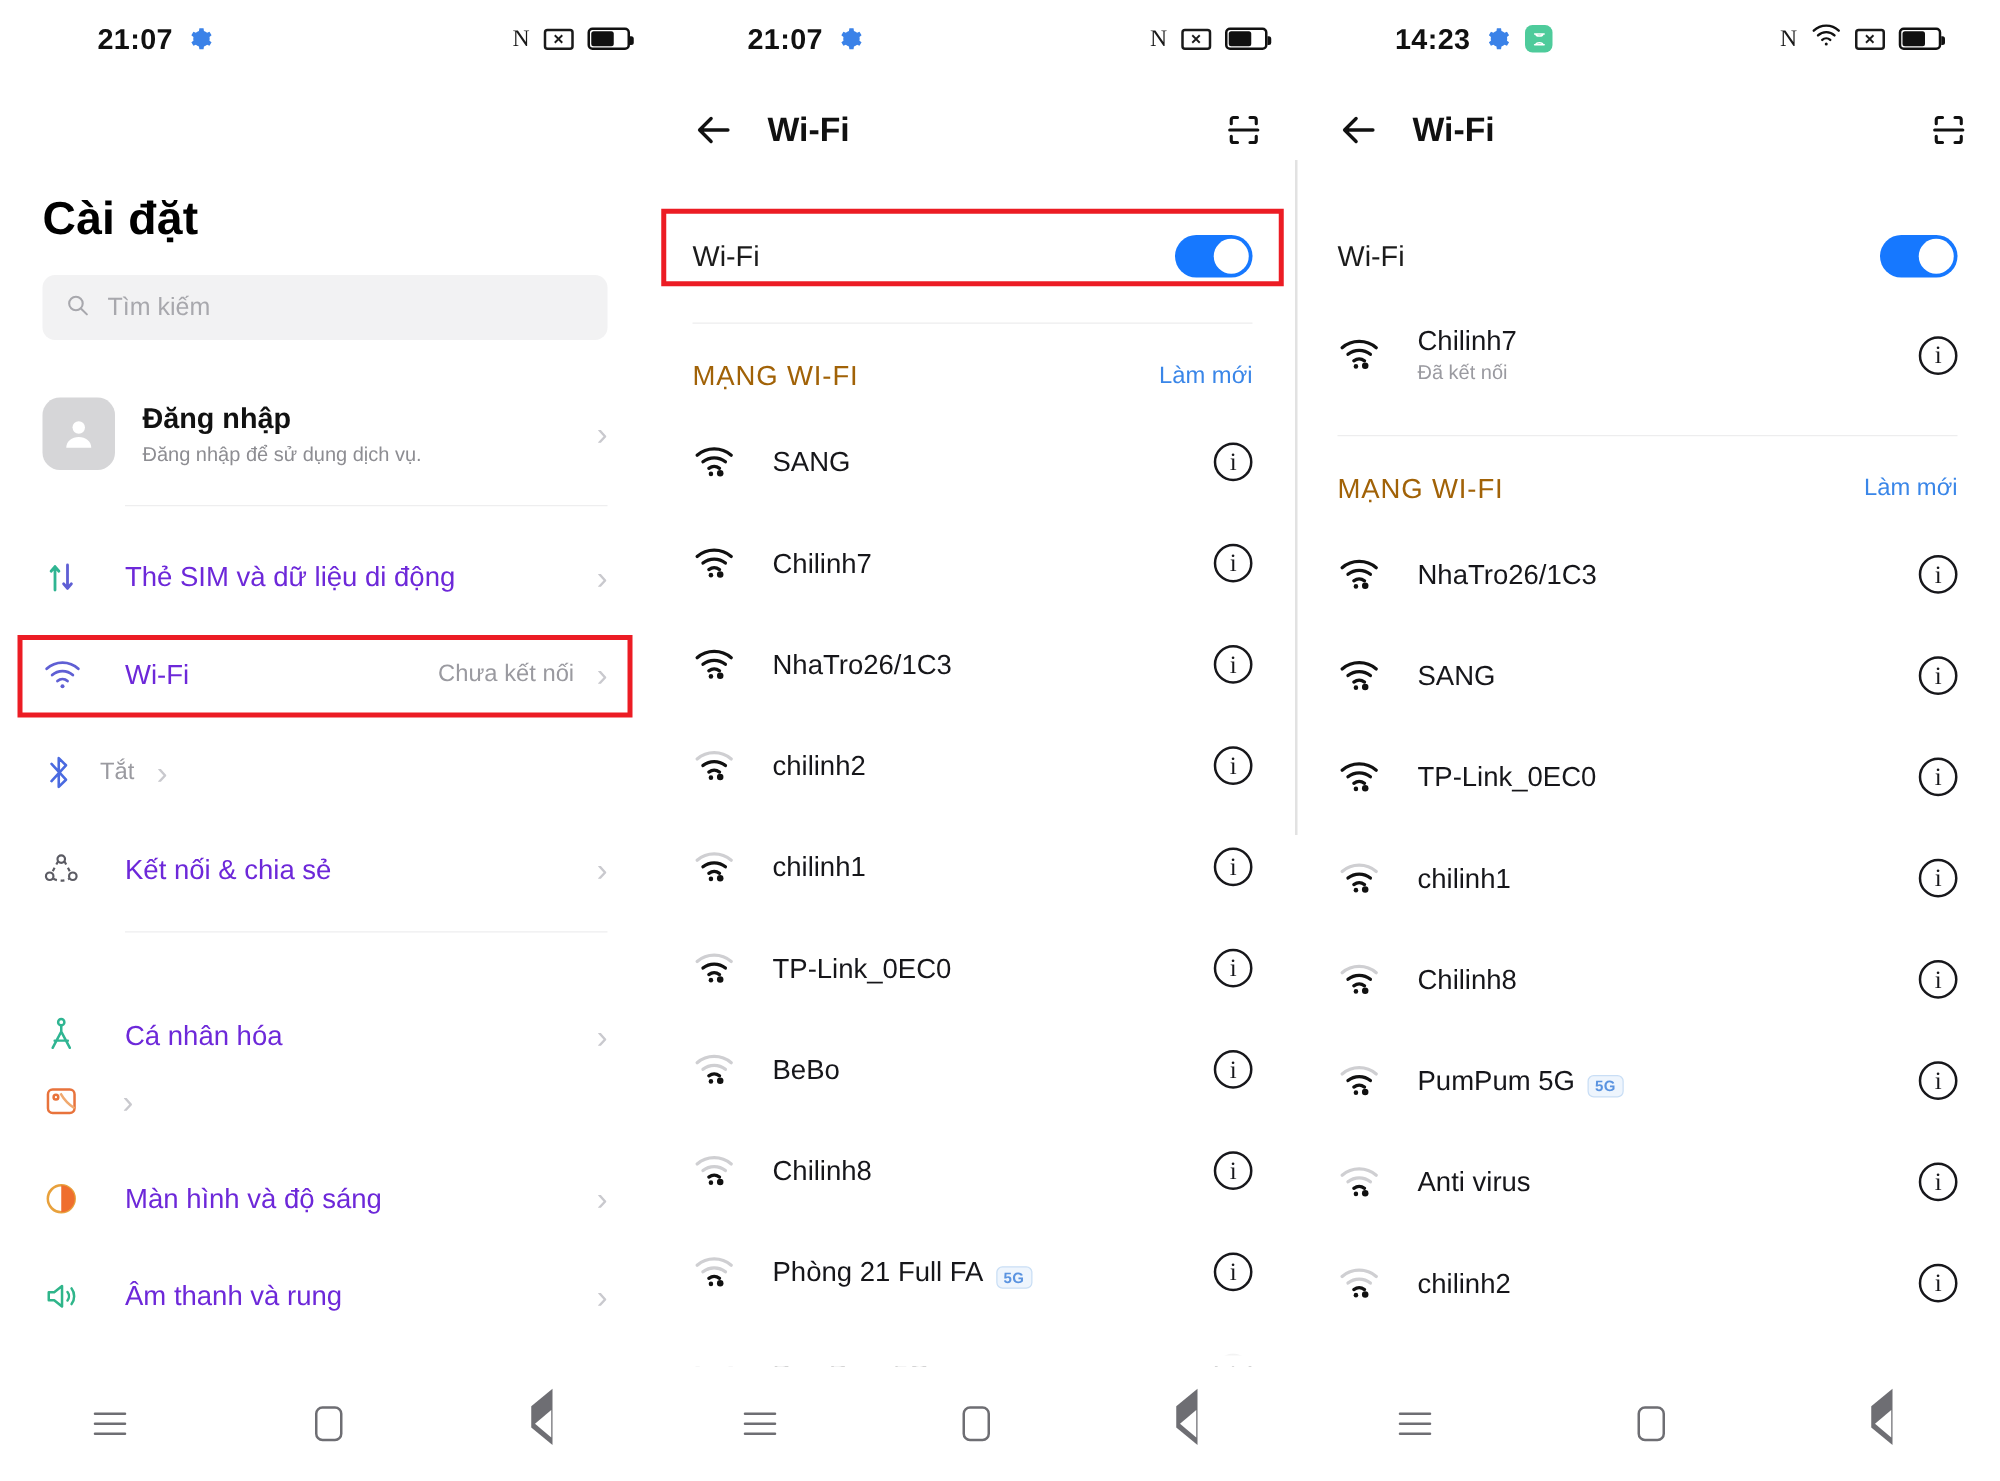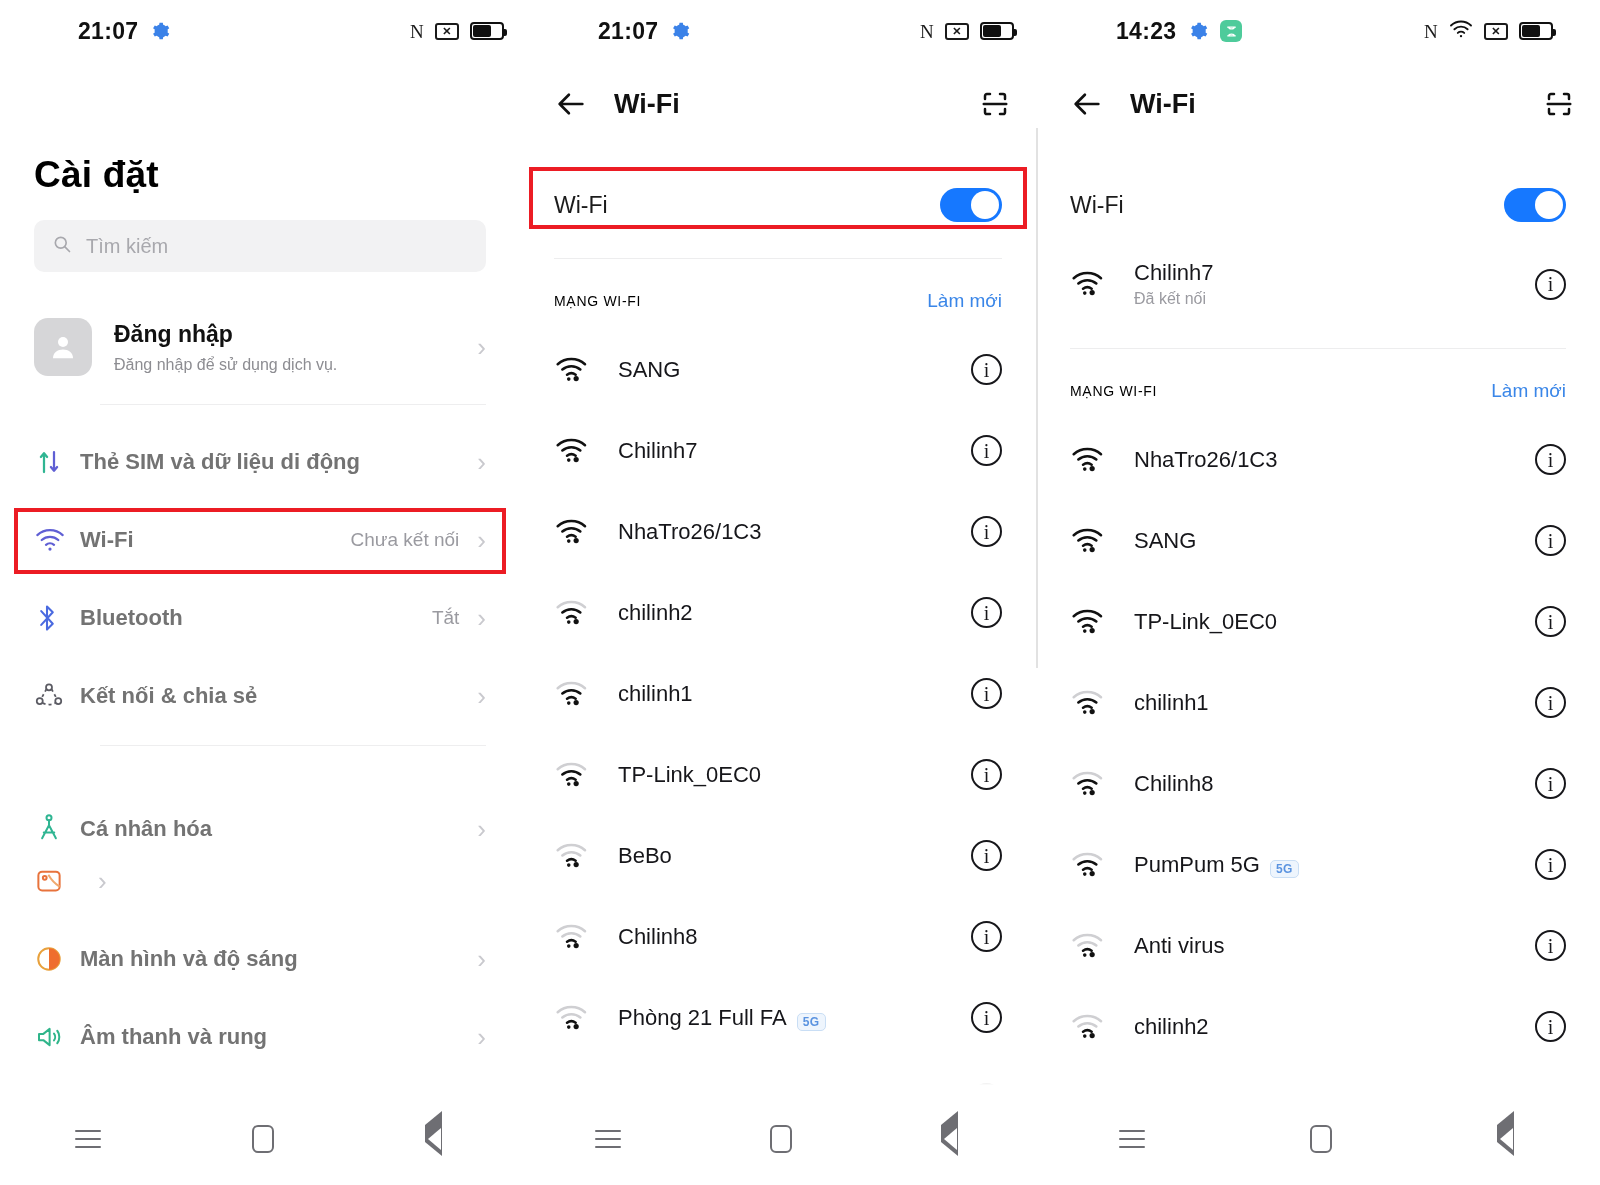--- a/index.html
+++ b/index.html
@@ -51,21 +51,21 @@
   .acct-row { display:flex; align-items:center; margin: 32px 34px 0 34px; height: 86px; }
   .avatar { width: 58px; height: 58px; border-radius: 14px; background:#d6d6d8; display:flex;align-items:center;justify-content:center;}
   .acct-txt { margin-left: 22px; flex:1; }
   .acct-title { font-size: 23px; color:#111; font-weight:700; line-height:1.25;}
   .acct-sub { font-size: 16px; color:#8d8d92; margin-top: 8px;}
   .chev { color:#c9c9ce; font-size: 26px; font-weight: 300; line-height:1;}
   .hr { height:1px; background:#eeeeef; margin: 14px 34px 0 100px;}
   .hr2 { height:1px; background:#eeeeef; margin: 0 34px 0 100px;}
   .s-row { display:flex; align-items:center; height: 78px; margin: 0 34px 0 34px; position:relative;}
   .s-ico { width:46px; display:flex; align-items:center; justify-content:flex-start;}
-  .s-label { font-size: 22px; color:#737373; flex:1; white-space:nowrap;font-weight:bold;}
+  .s-label { font-size: 22px; color:#6d28d9; margin-left: 20px; flex:1; white-space:nowrap;}
   .s-val { font-size: 19px; color:#9a9aa0; margin-right: 18px;}
 
   .hl {
     position: absolute; border: 4px solid #ec1c24; pointer-events:none;
   }
   .hl-1 { left: 14px; top: 508px; width: 492px; height: 66px; }
   .hl-2 { left: 9px; top: 167px; width: 498px; height: 62px; }
 
   
   .apbar { display:flex; align-items:center; height: 84px; padding: 0 26px 0 34px; }
@@ -73,21 +73,21 @@
   .apbar-title { font-size: 27px; font-weight: 700; color:#111; margin-left: 26px; flex:1;}
   .scan-ico { width: 30px; height: 30px; }
 
   .toggle-row { display:flex; align-items:center; height: 62px; padding: 0 34px; margin-top: 28px;}
   .toggle-label { font-size: 23px; color:#1b1b1b; flex:1;}
   .switch { width: 62px; height: 34px; border-radius: 17px; background:#1678ff; position:relative; }
   .switch .knob { position:absolute; right:3px; top:3px; width:28px; height:28px; border-radius:50%; background:#fff;}
 
   .sep { height:1px; background:#ededee; margin: 22px 34px 0 34px; }
   .sec-head { display:flex; align-items:center; padding: 0 34px; height: 56px; margin-top:14px;}
-  .sec-title { font-size: 14px; color:#000000; letter-spacing:.7px; flex:1;}
+  .sec-title { font-size: 22px; color:#a16207; letter-spacing:.7px; flex:1;}
   .sec-action { font-size: 19px; color:#3a86e8;}
 
   .wifi-row { display:flex; align-items:center; height: 81px; padding: 0 34px; }
   .wifi-ico { width: 42px; display:flex; align-items:center; }
   .wifi-name { font-size: 22px; color:#16161a; margin-left: 22px; flex:1; display:flex; align-items:flex-end; gap:10px; white-space:nowrap;}
   .wifi-sub { font-size: 16px; color:#9a9aa0; margin-top:4px;}
   .wifi-name-wrap { margin-left:22px; flex:1; }
   .badge5g { font-size: 12px; color:#5a93e0; border:1px solid #c9def5; background:#eef5fd;
              border-radius:5px; padding:2px 5px 2px; line-height:1; font-weight:700; letter-spacing:.4px;}
   .info-ico { width: 31px; height: 31px; border: 2px solid #17171b; border-radius: 50%;
@@ -185,21 +185,20 @@
       <span class="s-val">Chưa kết nối</span>
       <span class="chev">›</span>
     </div>
 
     <div class="s-row">
       <span class="s-ico">
         <svg width="26" height="30" viewBox="0 0 20 26" fill="none" stroke="#4a6ae0" stroke-width="1.8" stroke-linecap="round" stroke-linejoin="round">
             <path d="M5 7l10 11-5 5V3l5 5L5 19"></path>
           </svg>
       </span>
-      <span class="s-label">Bluetooth</span>
       <span class="s-val">Tắt</span>
       <span class="chev">›</span>
     </div>
 
     <div class="s-row">
       <span class="s-ico">
         <svg width="30" height="30" viewBox="0 0 24 24" fill="none" stroke="#5b5b63" stroke-width="1.4">
             <circle cx="12" cy="5" r="2.4"></circle>
             <circle cx="4.6" cy="16" r="2.4"></circle>
             <circle cx="19.4" cy="16" r="2.4"></circle>

